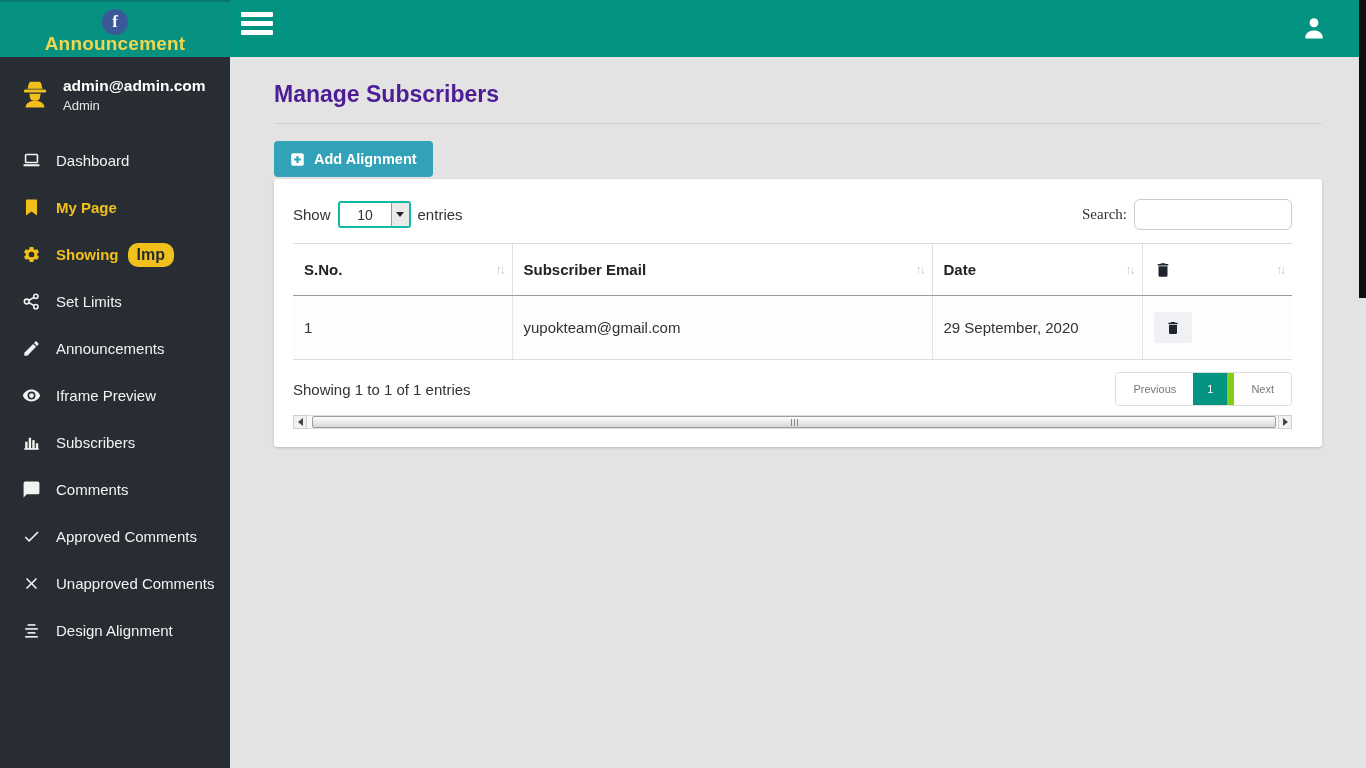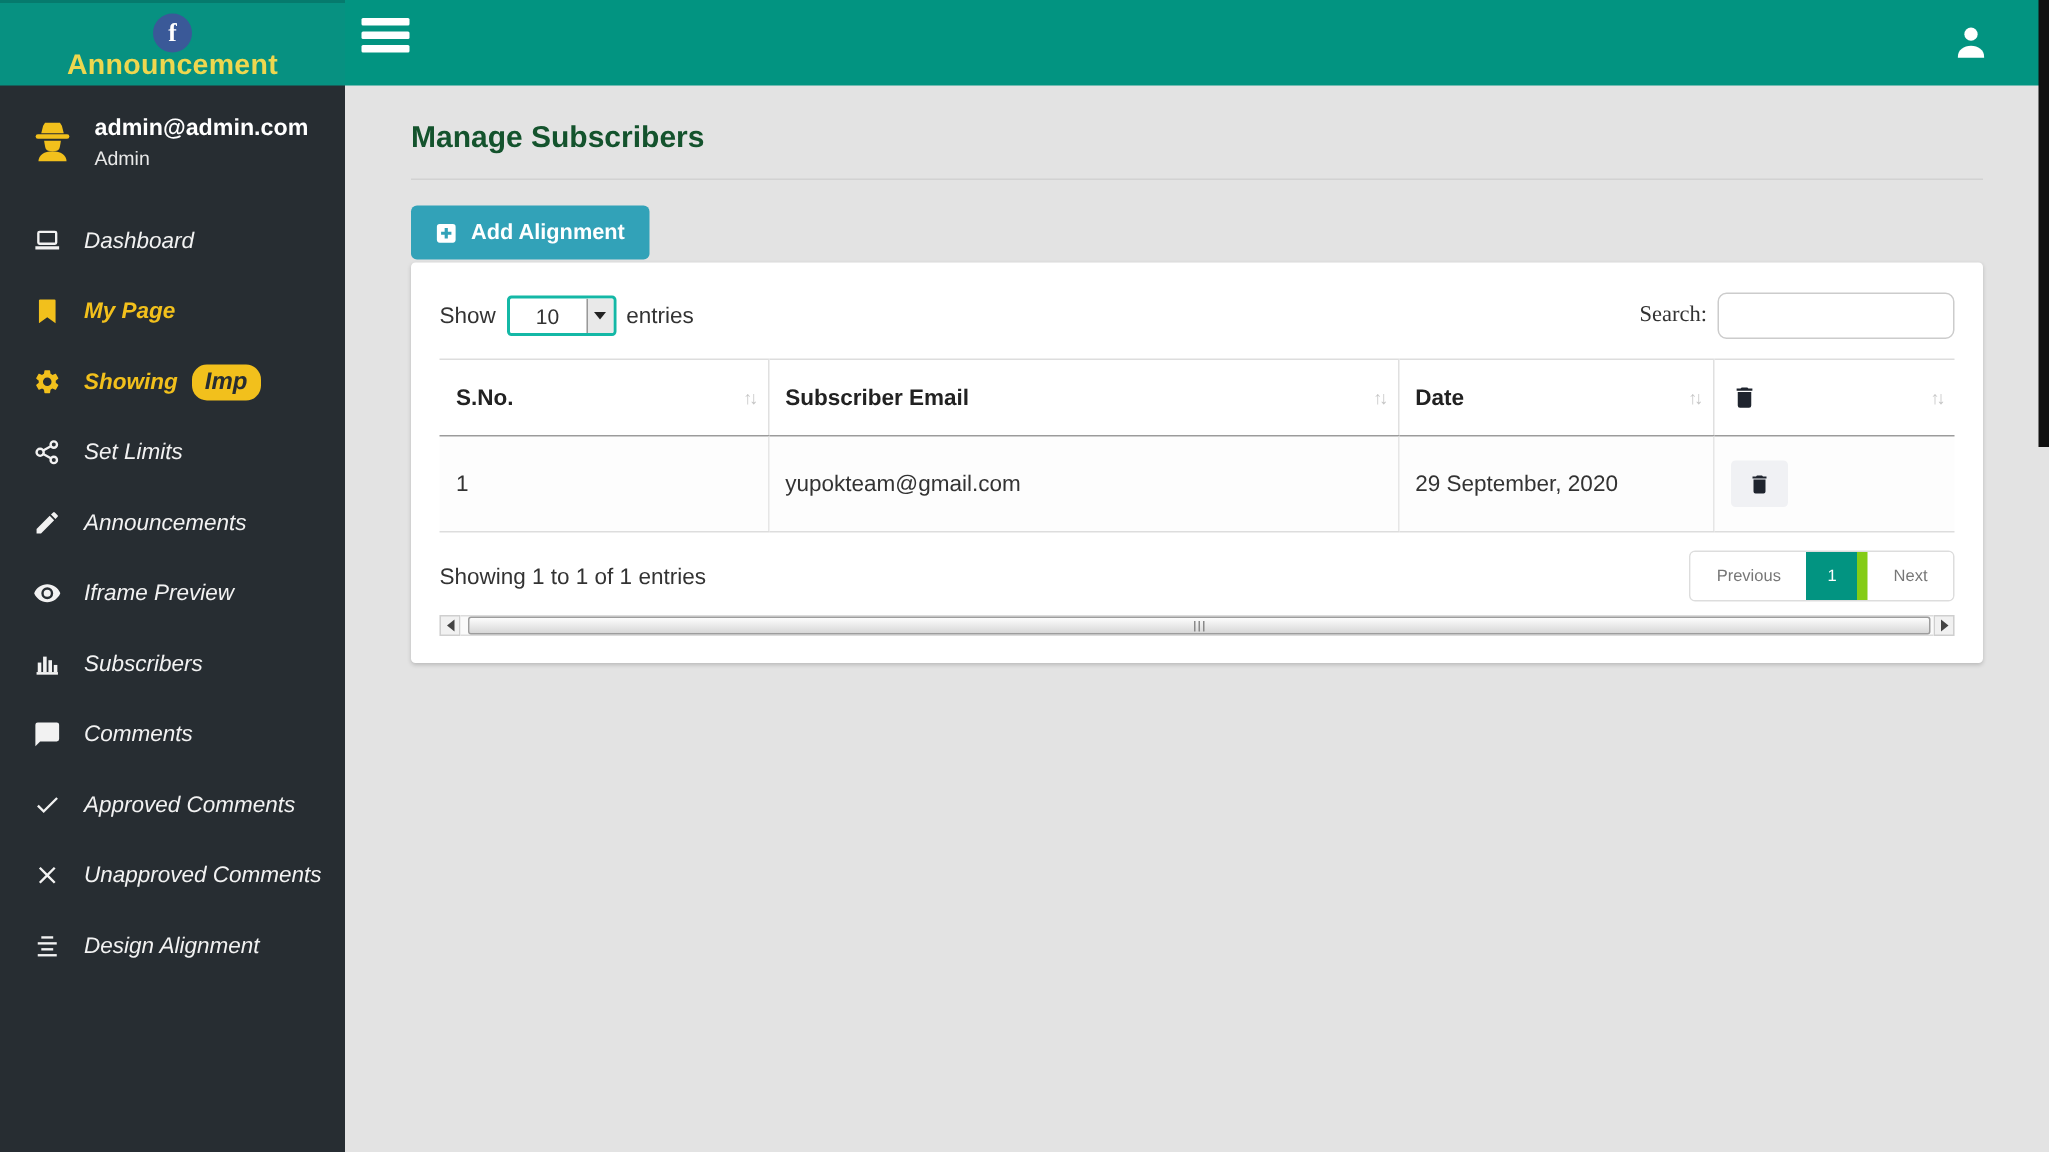--- a/index.html
+++ b/index.html
@@ -8,45 +8,45 @@
 
   
   .sidebar { position:absolute; left:0; top:0; bottom:0; width:230px; background:#272d32; z-index:5; }
   .logo { height:57px; background:#079181; display:flex; flex-direction:column; align-items:center; justify-content:flex-start; padding-top:7px; border-top:2px solid #067a6d; }
   .fb-circle { width:26px; height:26px; border-radius:50%; background:#3a5998; color:#fff; display:flex; align-items:center; justify-content:center; font-weight:bold; font-size:17px; font-family:"Liberation Serif", serif; margin-bottom:-2px; }
   .logo-title { color:#eed74f; font-size:19px; font-weight:bold; letter-spacing:.2px; }
   .user-block { display:flex; align-items:center; padding:20px 20px 24px 20px; color:#fff; }
   .user-icon { width:30px; height:30px; color:#f2c01c; margin-right:13px; flex:none; }
   .user-email { font-size:15.5px; font-weight:bold; }
   .user-role { font-size:13px; color:#e8e8e8; margin-top:3px; }
-  .nav { list-style:none;font-style:italic; }
+  .nav { list-style:none; }
   .nav-item { display:flex; align-items:center; height:47px; padding-left:22px; color:#f2f2f2; font-size:15px; cursor:pointer; }
   .nav-item .nav-icon { width:19px; height:19px; margin-right:15px; flex:none; color:#f2f2f2; }
   .nav-item.hl { color:#f2c01c; font-weight:bold; }
   .nav-item.hl .nav-icon { color:#f2c01c; }
   .imp-badge { background:#f2c01c; color:#272d32; font-size:16px; font-weight:bold; border-radius:10px; padding:3px 9px; margin-left:9px; }
 
   
   .topbar { position:absolute; left:230px; right:0; top:0; height:57px; background:#029481; z-index:4; }
   .hamburger { position:absolute; left:7px; top:11px; width:40px; height:36px; cursor:pointer; padding:1px 4px; }
   .hamburger span { display:block; width:32px; height:5px; background:#fff; border-radius:1px; margin-bottom:4px; }
   .person { position:absolute; right:38px; top:14px; width:28px; height:28px; color:#fff; cursor:pointer; }
 
   
   .v-scroll-thumb { position:absolute; right:0; top:0; width:7px; height:298px; background:#101010; z-index:20; }
 
   
   .main { position:absolute; left:230px; right:0; top:57px; bottom:0; padding:0 44px; }
-  .page-title { margin-top:24px; font-size:20px; font-weight:bold; color:#14532d; }
+  .page-title { margin-top:24px; font-size:23px; font-weight:bold; color:#4c1d95; }
   .title-divider { border-bottom:1px solid #d2d2d2; margin-top:15px; }
 
   .add-btn { margin-top:17px; display:inline-flex; align-items:center; background:#32a2b8; color:#fff; border:none; border-radius:4px; height:36px; padding:0 16px; font-size:14.5px; font-weight:bold; font-family:inherit; cursor:pointer; }
   .add-btn svg { width:15px; height:15px; margin-right:9px; }
 
-  .card { margin-top:2px; background:#fff; border-radius:3px; box-shadow:0 1px 3px rgba(0,0,0,.18); padding:20px 19px 18px 19px; }
+  .card { margin-top:2px; background:#fff; border-radius:3px; box-shadow:0 1px 3px rgba(0,0,0,.18); padding:20px 30px 18px 19px; }
 
   .controls { display:flex; align-items:center; justify-content:space-between; font-size:15px; color:#333; }
   .show-group { display:flex; align-items:center; }
   .length-select { display:inline-flex; width:73px; height:27px; border:2px solid #14b8a6; border-radius:3px; background:#fff; margin:0 7px; cursor:pointer; overflow:hidden; }
   .length-value { flex:1; display:flex; align-items:center; justify-content:center; font-size:14px; color:#333; }
   .length-arrow { width:18px; border-left:1px solid #999; background:#e9e9e9; display:flex; align-items:center; justify-content:center; }
   .length-arrow i { width:0; height:0; border-left:4px solid transparent; border-right:4px solid transparent; border-top:5px solid #222; }
   .search-group { display:flex; align-items:center;font-family:Liberation Serif, serif; }
   .search-input { width:158px; height:31px; border:1px solid #ccc; border-radius:6px; margin-left:7px; font-size:14px; padding:0 8px; font-family:inherit; outline:none; background:#fff; }
 

